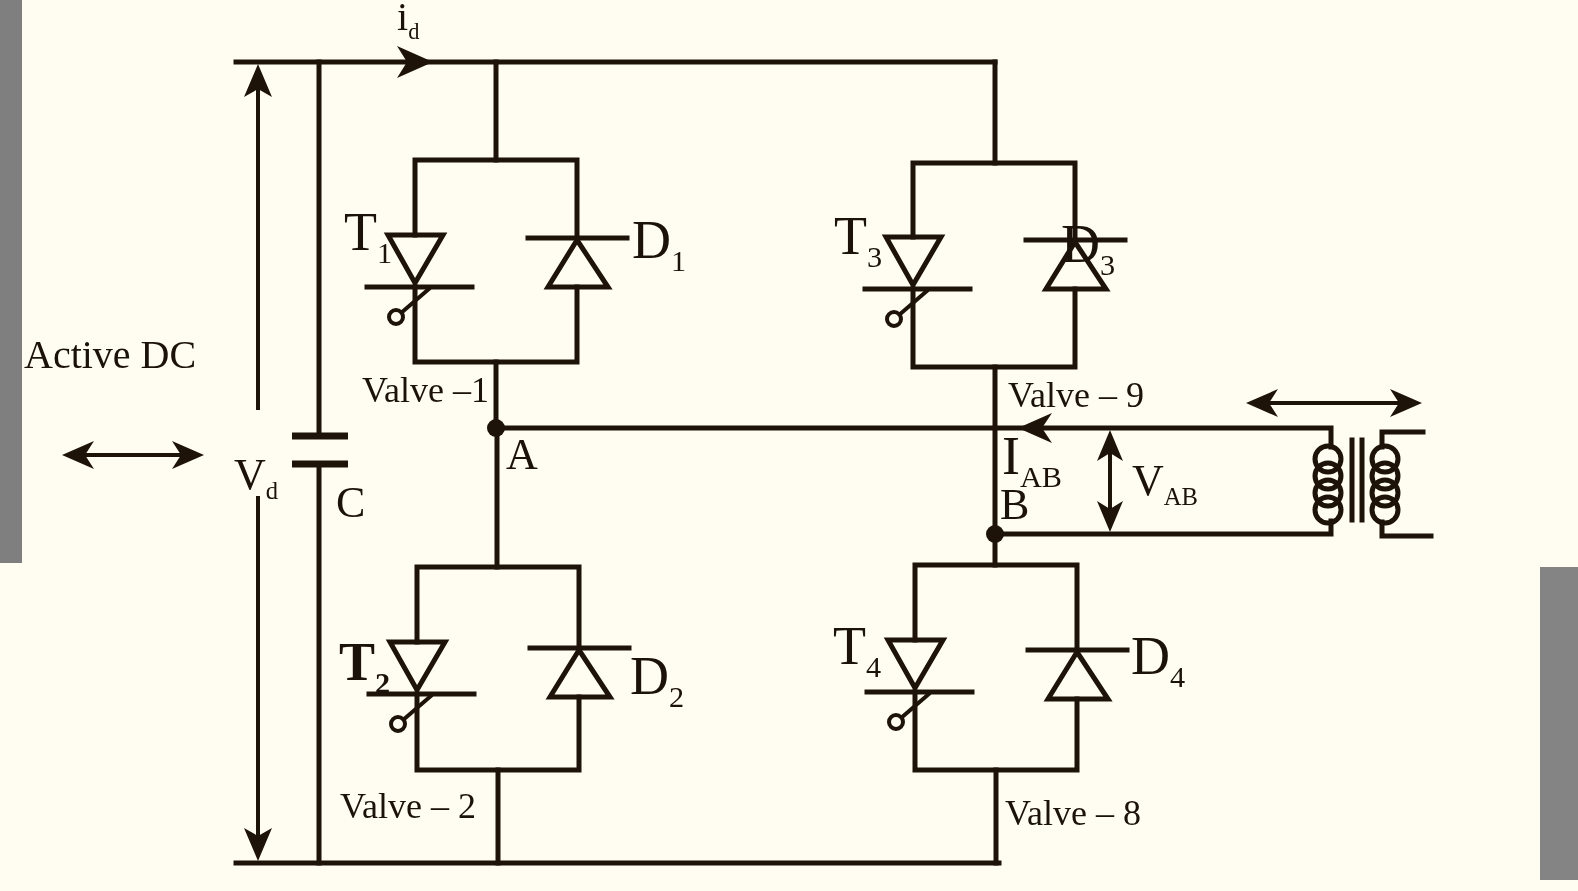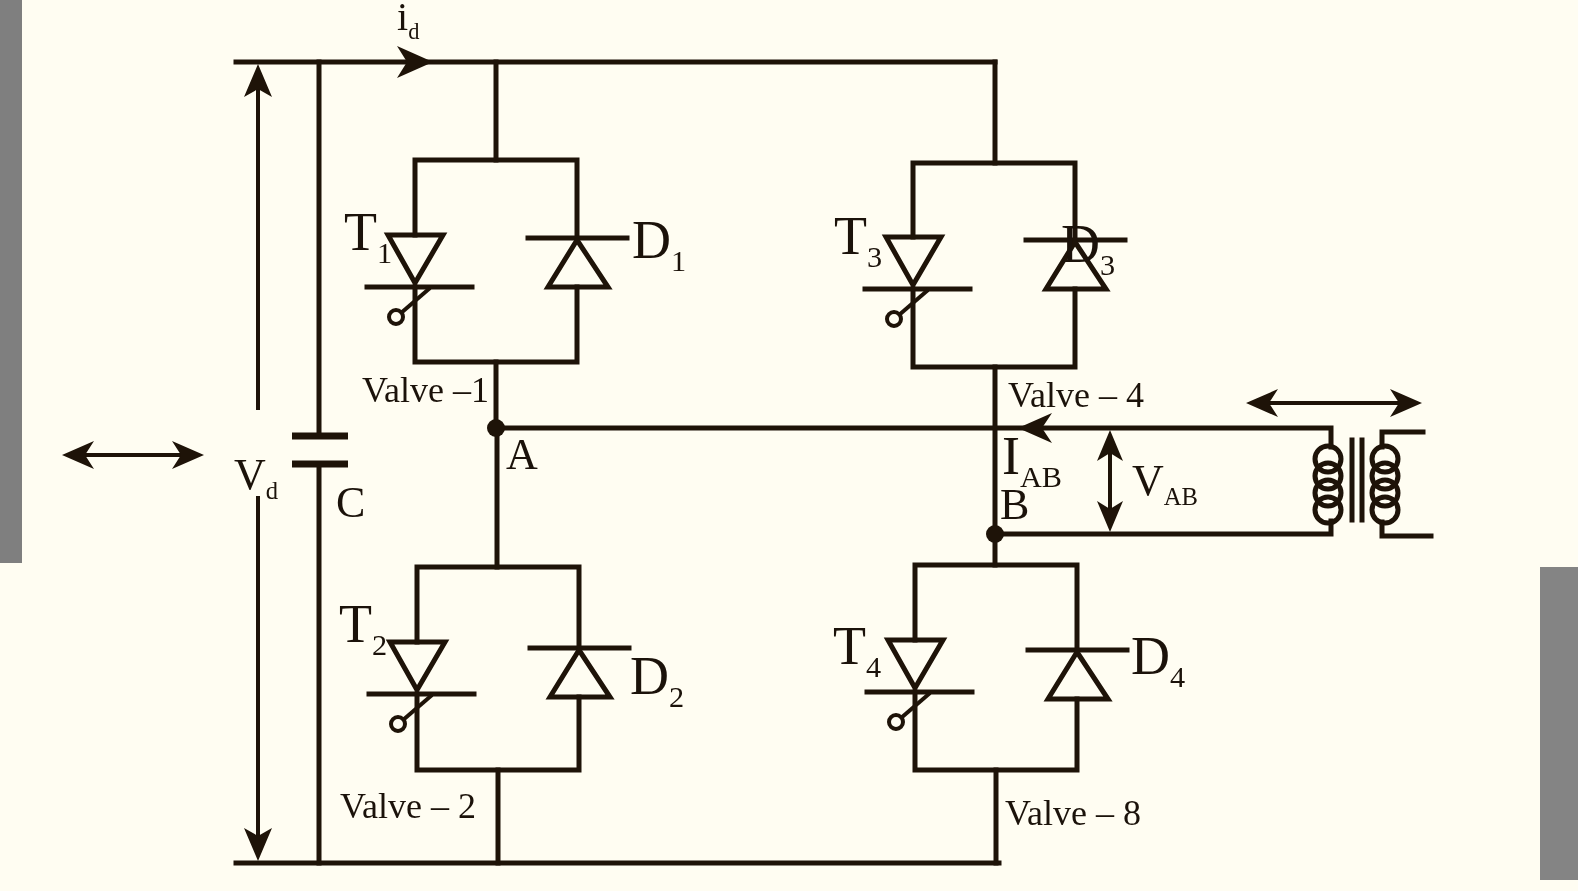--- a/index.html
+++ b/index.html
@@ -125,41 +125,42 @@
         <path class="w" d="M1382,522 V536 H1431"></path>
       </g>
 
       <path class="w4" d="M1264,403 H1404"></path>
       <polygon class="head" points="1246,403 1278,389 1269,403 1278,417"></polygon>
       <polygon class="head" points="1422,403 1390,389 1399,403 1390,417"></polygon>
     </g>
   </svg>
 
   <div class="lbl fs40 twolines" style="left:24px;top:322px;">
+    <div>Active DC</div>
   </div>
 
   <div class="lbl fs44" style="left:234px;top:452px;"><span>V</span><span class="sub">d</span></div>
 
   <div class="lbl fs44" style="left:336px;top:480px;">C</div>
 
   <div class="lbl fs40" style="left:397px;top:-4px;"><span>i</span><span class="sub">d</span></div>
 
   <div class="lbl fs42" style="left:344px;top:204px;"><span>T</span><span class="sub">1</span></div>
   <div class="lbl fs42" style="left:632px;top:212px;"><span>D</span><span class="sub">1</span></div>
   <div class="lbl fs42" style="left:834px;top:208px;"><span>T</span><span class="sub">3</span></div>
   <div class="lbl fs42" style="left:1061px;top:216px;"><span>D</span><span class="sub">3</span></div>
 
-  <div class="lbl fs42" style="left:339px;top:596px;"><span>T</span><span class="sub">2</span></div>
+  <div class="lbl fs42" style="left:339px;top:634px;font-weight:bold;"><span>T</span><span class="sub">2</span></div>
   <div class="lbl fs42" style="left:630px;top:648px;"><span>D</span><span class="sub">2</span></div>
   <div class="lbl fs42" style="left:833px;top:618px;"><span>T</span><span class="sub">4</span></div>
   <div class="lbl fs42" style="left:1131px;top:628px;"><span>D</span><span class="sub">4</span></div>
 
   <div class="lbl fs36" style="left:362px;top:372px;text-align:right;">Valve –1</div>
   <div class="lbl fs36" style="left:340px;top:788px;">Valve – 2</div>
-  <div class="lbl fs36" style="left:1008px;top:377px;">Valve – 4</div>
+  <div class="lbl fs36" style="left:1008px;top:377px;">Valve – 9</div>
   <div class="lbl fs36" style="left:1005px;top:795px;">Valve – 8</div>
 
   <div class="lbl fs44" style="left:506px;top:432px;">A</div>
   <div class="lbl fs44" style="left:1000px;top:482px;">B</div>
 
   <div class="lbl fs42" style="left:1002px;top:428px;"><span>I</span><span class="sub">AB</span></div>
   <div class="lbl fs44" style="left:1132px;top:458px;"><span>V</span><span class="sub">AB</span></div>
 
 
 </div>

